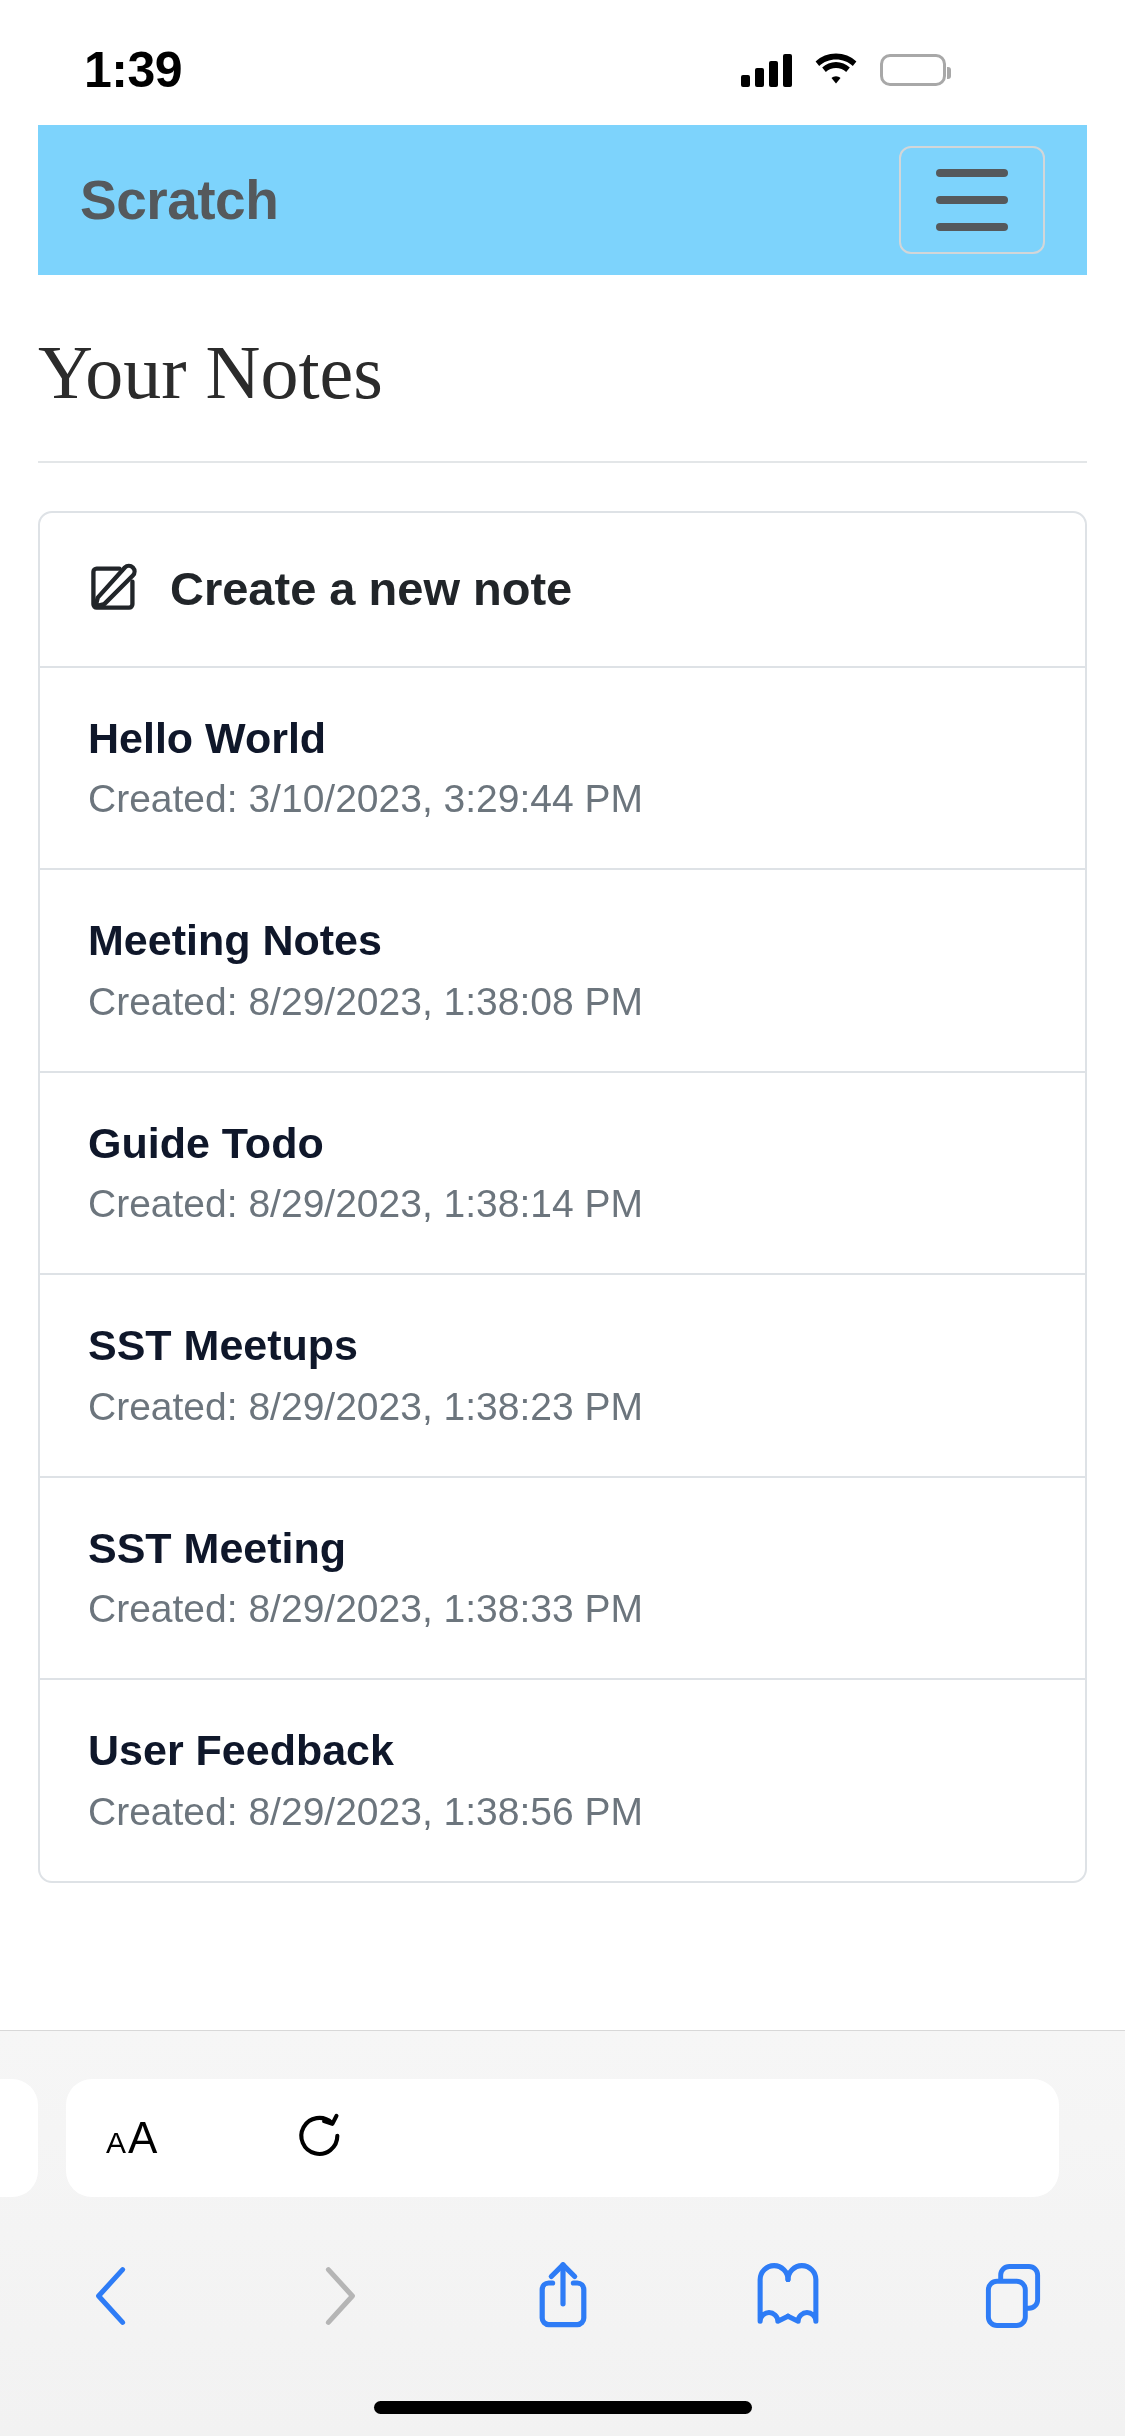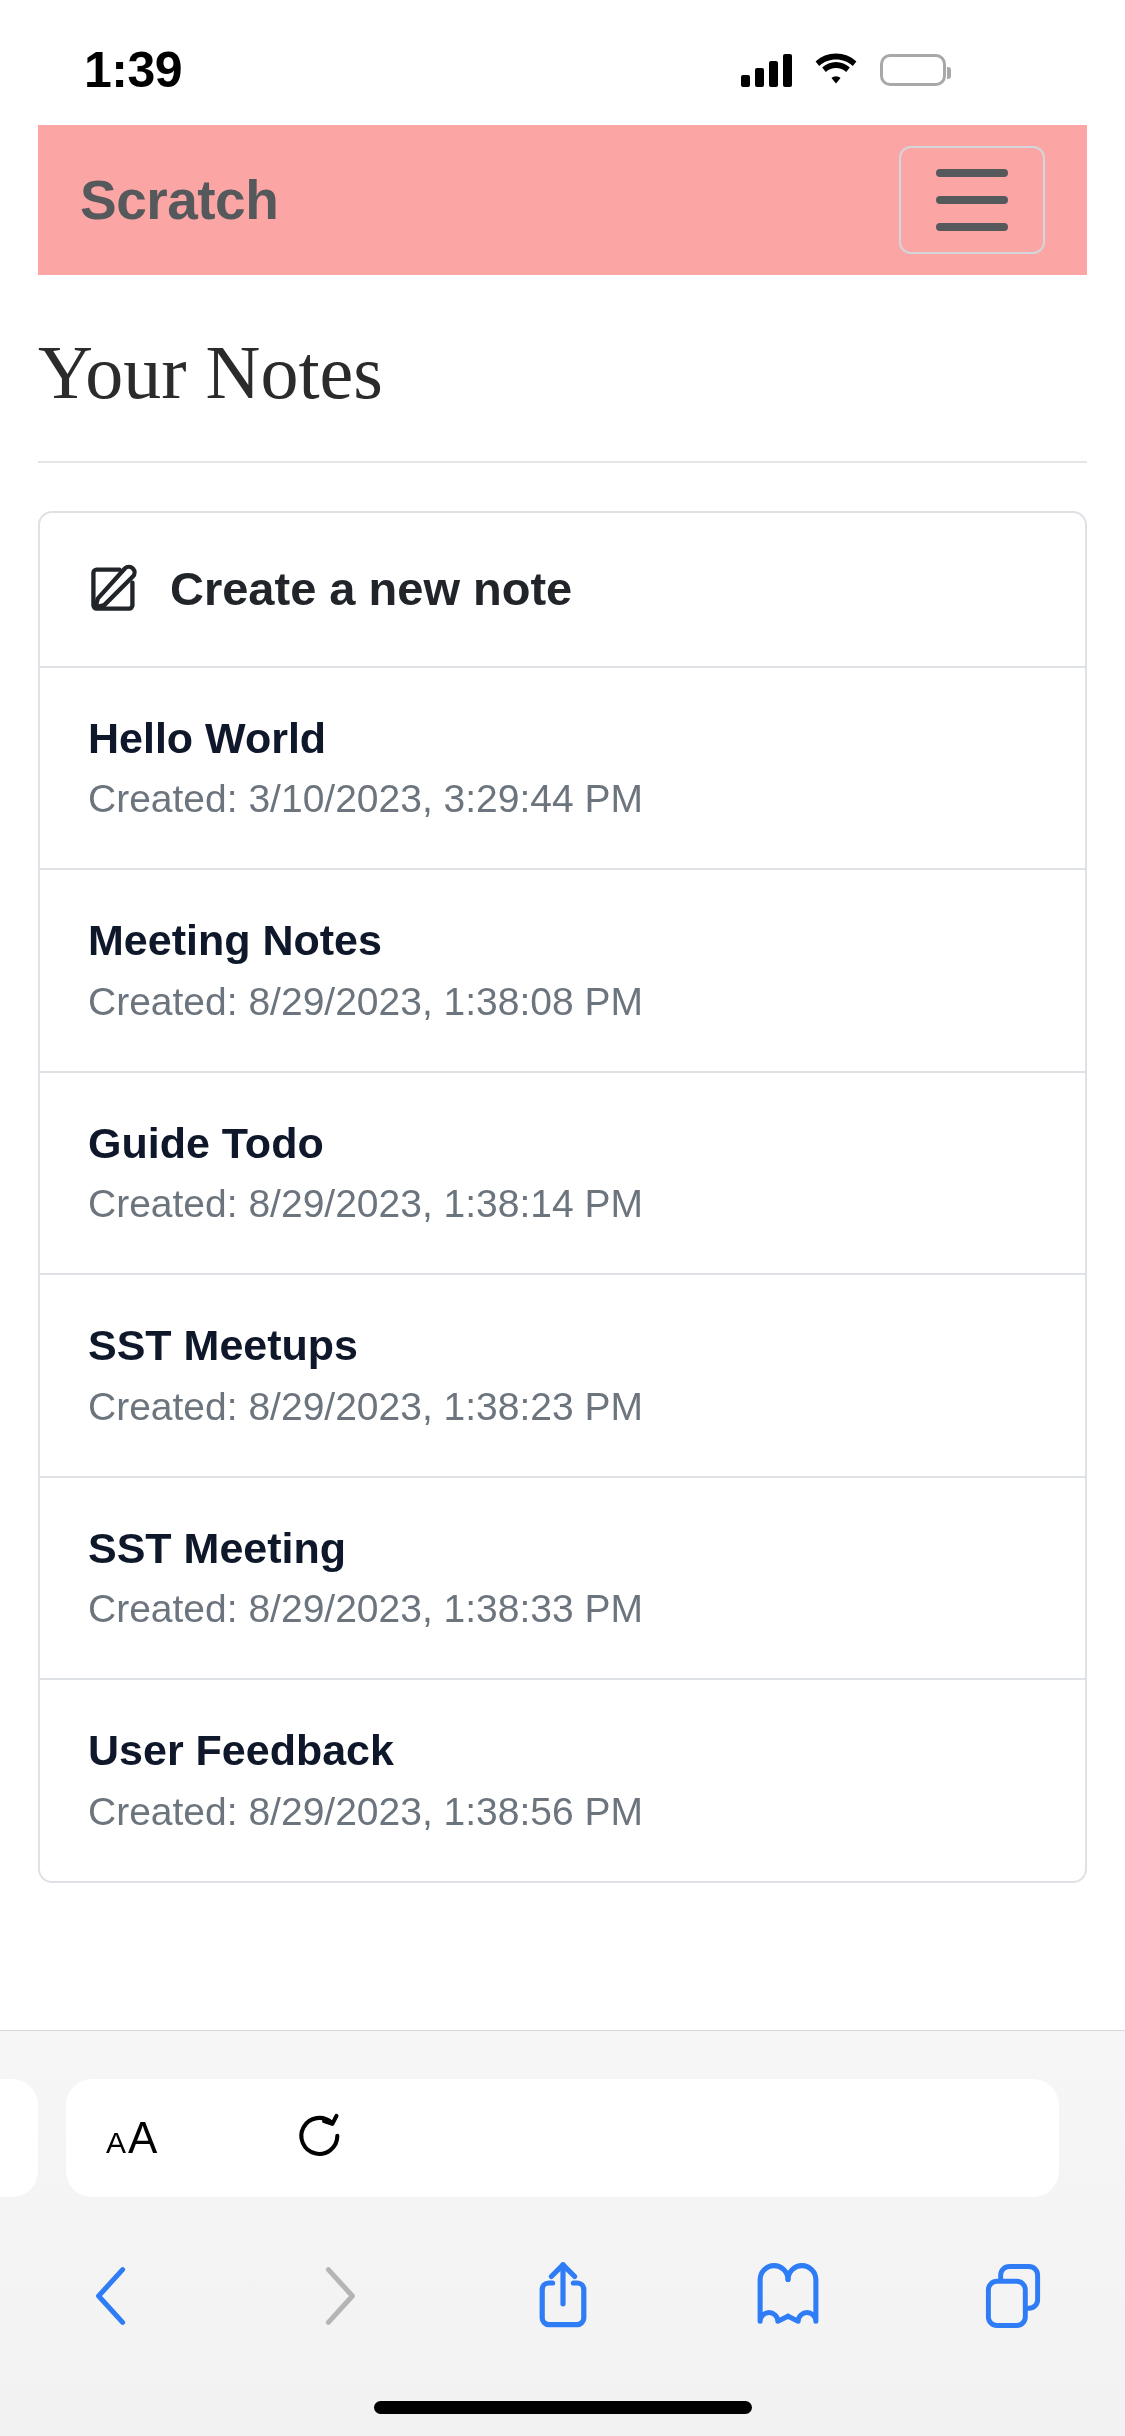--- a/index.html
+++ b/index.html
@@ -37,21 +37,21 @@
     width:4px; height:12px; background:#a8a8a8; border-radius:0 3px 3px 0;
   }
 
   
   .page{
     position:absolute; top:125px; left:0; width:1125px; height:1905px;
     background:#fff; overflow:hidden;
   }
 
   .navbar{
-    margin:0 38px; height:150px; background:#fca5a5;
+    margin:0 38px; height:150px; background:#7dd3fc;
     display:flex; align-items:center; justify-content:space-between;
     padding:0 42px;
   }
   .brand{
     font-size:55px; font-weight:700; color:#55595c; letter-spacing:-0.5px;
   }
   .menu-btn{
     width:146px; height:108px; border:2px solid #d3d6d8; border-radius:12px;
     background:transparent; display:flex; flex-direction:column;
     align-items:center; justify-content:center; gap:19px; cursor:pointer;
@@ -71,21 +71,21 @@
   .notes-card{
     margin:48px 38px 0 38px; border:2px solid #dee2e6;
     border-radius:14px; overflow:hidden; background:#fff;
   }
   .note-row{
     padding:44px 48px; border-top:2px solid #dee2e6; cursor:pointer;
   }
   .note-row:first-child{ border-top:none; }
 
   .create-row{
-    display:flex; align-items:center; gap:30px;
+    display:flex; align-items:flex-start; gap:30px;
     padding:48px 56px 50px 48px; cursor:pointer;
   }
   .create-label{ font-size:47px; font-weight:700; color:#212529; }
   .pencil-icon{ width:52px; height:52px; flex:none; display:block; }
 
   .note-title{
     font-size:43px; font-weight:700; color:#0f172a; line-height:1.25;
   }
   .note-date{
     margin-top:10px; font-size:39px; font-weight:400; color:#6c757d;

